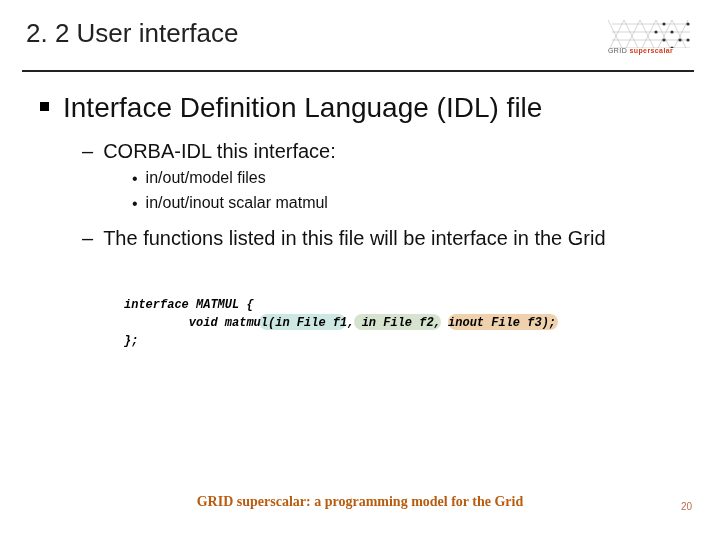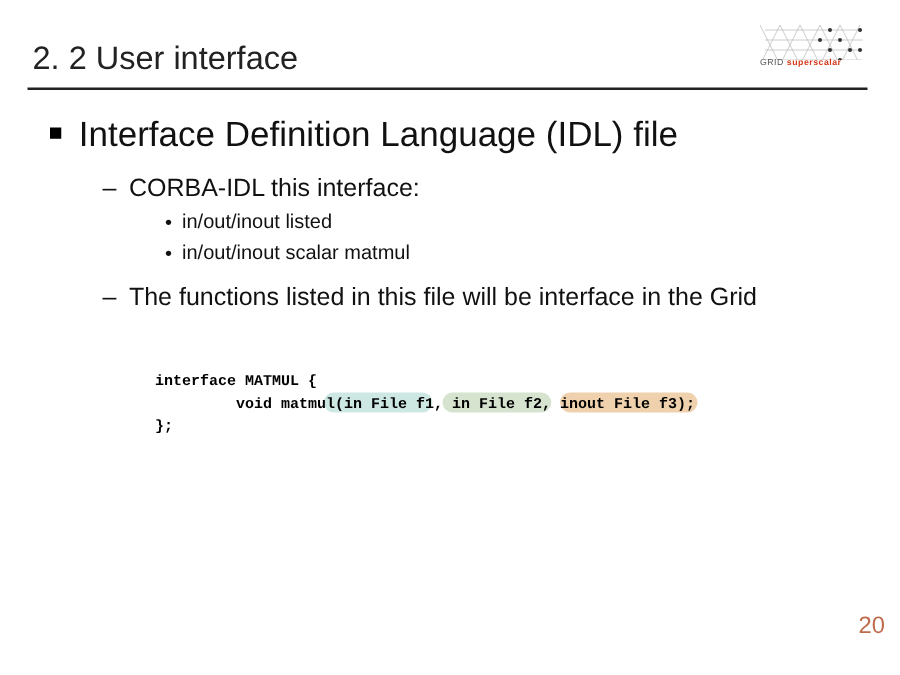--- a/index.html
+++ b/index.html
@@ -13,21 +13,21 @@
   }
   .slide {
     width: 100%;
     height: 100%;
     padding: 18px 26px 0 26px;
     position: relative;
   }
   .header {
     display: flex;
     justify-content: space-between;
-    align-items: flex-end;
+    align-items: flex-start;
   }
   .title {
     font-size: 26px;
     color: #222;
     font-weight: 400;
     line-height: 1.2;
   }
   .logo {
     width: 86px;
     height: 44px;
@@ -89,20 +89,21 @@
   }
   .lvl3 .t3 { font-size: 16px; }
   .codeblock {
     margin: 44px 18px 0 84px;
     position: relative;
     font-family: "Courier New", monospace;
     font-size: 12px;
     font-weight: bold;
     color: #000;
     line-height: 1.5;
+    font-style: italic;
   }
   .hl {
     position: absolute;
     height: 16px;
     border-radius: 8px;
     z-index: 0;
   }
   .hl1 { background: #cde7e3; top: 18px; left: 135px; width: 87px; }
   .hl2 { background: #d6e4cf; top: 18px; left: 230px; width: 87px; }
   .hl3 { background: #efd2ad; top: 18px; left: 324px; width: 110px; }
@@ -114,23 +115,23 @@
     width: 100%;
     text-align: center;
     font-family: Georgia, 'Times New Roman', serif;
     font-size: 14px;
     font-weight: 700;
     color: #b85c0f;
   }
   .pagenum {
     position: absolute;
     bottom: 28px;
-    right: 12px;
+    right: 28px;
     font-family: Verdana, sans-serif;
-    font-size: 19px;
+    font-size: 10px;
     color: #bf6a4a;
     margin-top: 14px;
   }
 </style>
 </head>
 <body>
 
 <div class="slide">
 
   <div class="header">
@@ -180,21 +181,21 @@
       <span class="t1">Interface Definition Language (IDL) file</span>
     </div>
 
     <div class="lvl2">
       <span class="b2">–</span>
       <span class="t2">CORBA-IDL this interface:</span>
     </div>
 
     <div class="lvl3">
       <span class="b3">•</span>
-      <span class="t3">in/out/inout listed</span>
+      <span class="t3">in/out/model files</span>
     </div>
 
     <div class="lvl3">
       <span class="b3">•</span>
       <span class="t3">in/out/inout scalar matmul</span>
     </div>
 
     <div class="lvl2">
       <span class="b2">–</span>
       <span class="t2">The functions listed in this file will be interface in the Grid</span>
@@ -204,15 +205,16 @@
       <div class="hl hl1"></div>
       <div class="hl hl2"></div>
       <div class="hl hl3"></div>
       <div class="line">interface MATMUL {</div>
       <div class="line">         void matmul(in File f1, in File f2, inout File f3);</div>
       <div class="line">};</div>
     </div>
 
   </div>
 
+  <div class="footer">GRID superscalar: a programming model for the Grid</div>
   <div class="pagenum">20</div>
 
 </div>
 
 </body></html>

